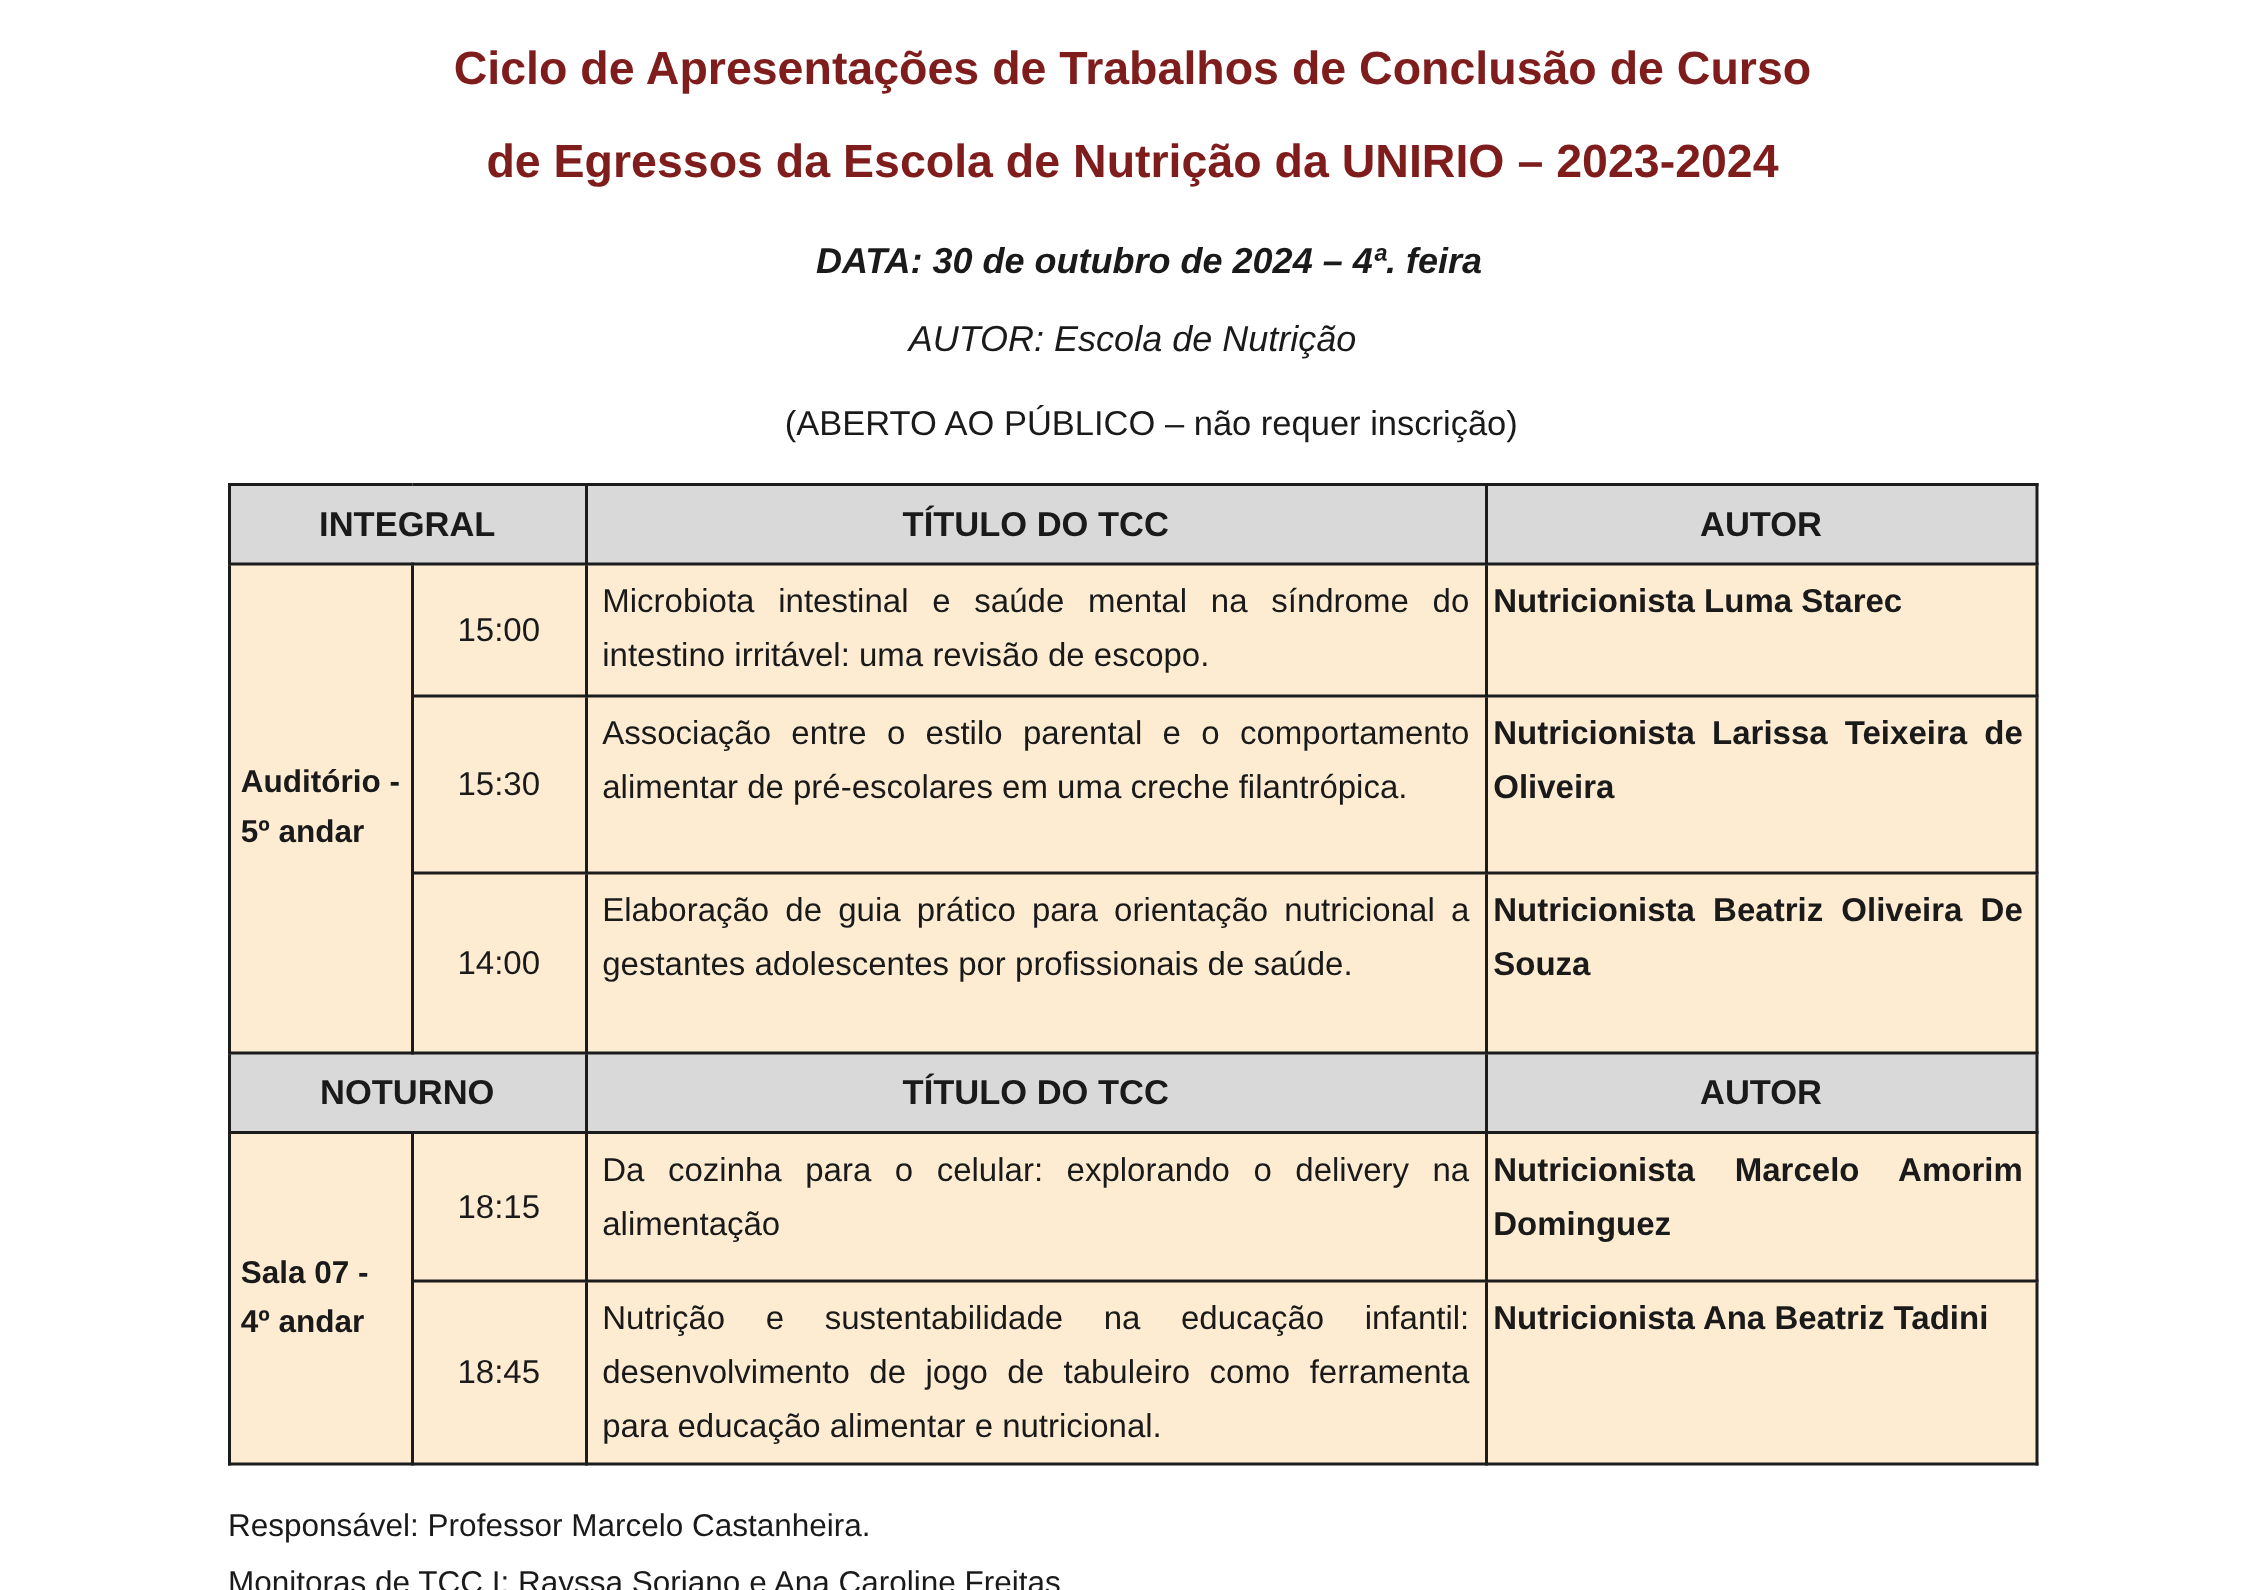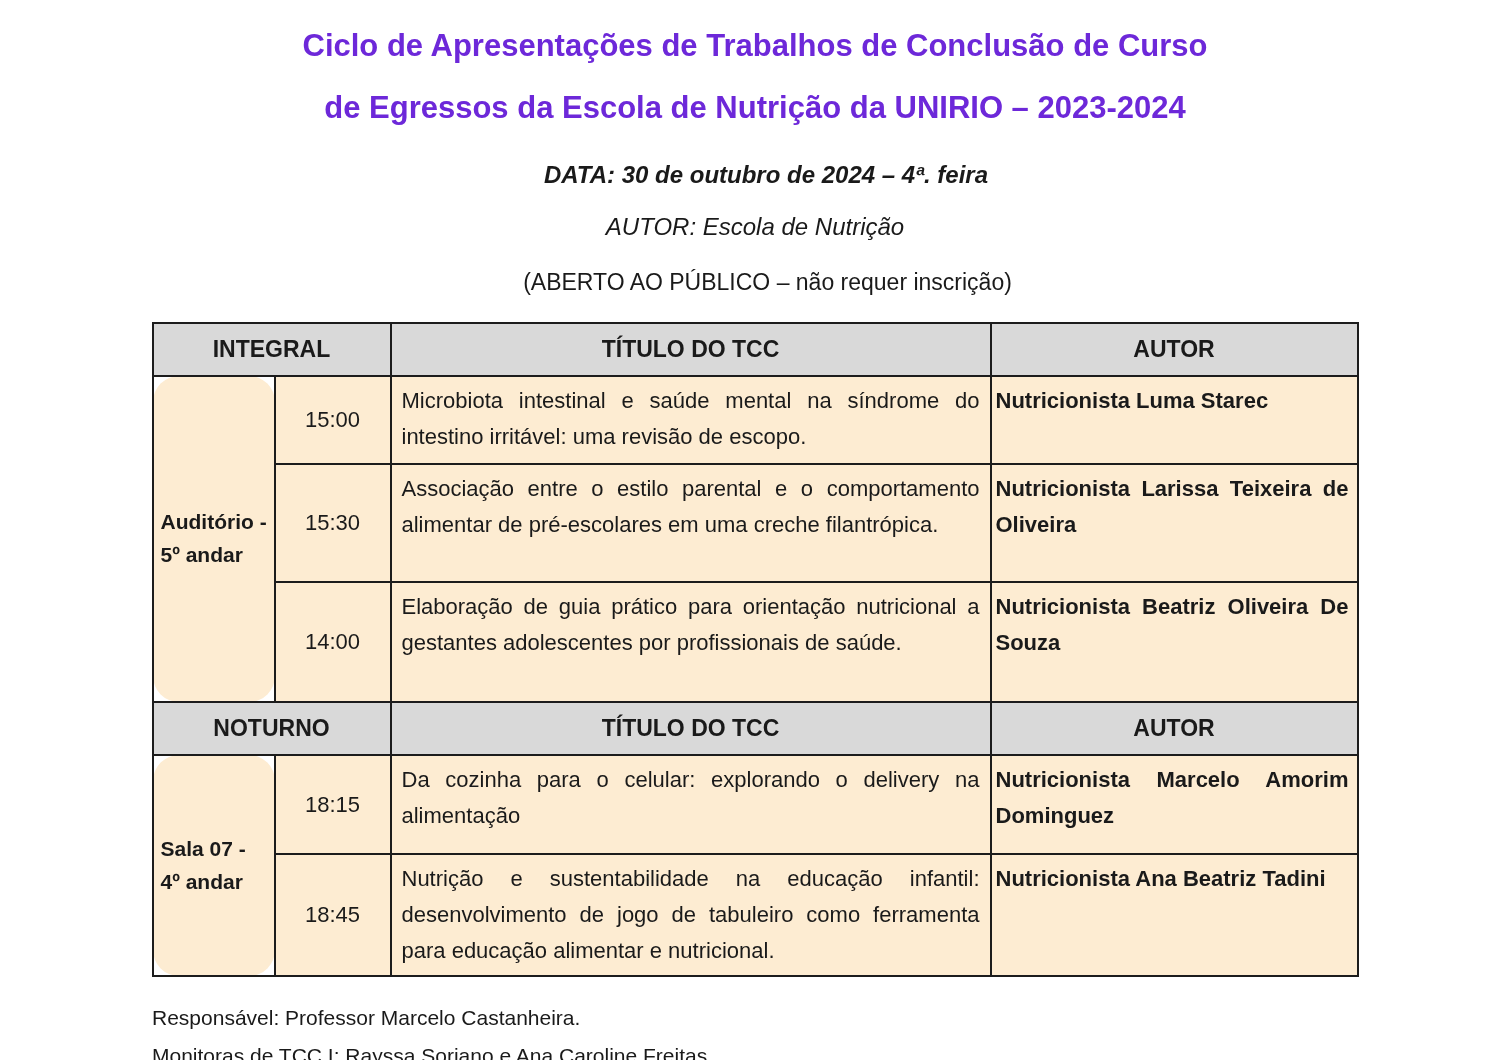--- a/index.html
+++ b/index.html
@@ -17,21 +17,21 @@
     height: 1060px;
     box-sizing: border-box;
     padding-top: 30px;
     overflow: hidden;
   }
   .title-line {
     text-align: center;
     font-weight: 700;
     font-size: 31px;
     line-height: 1.0;
-    color: #6d28d9;
+    color: #7f1d1d;
   }
   .title-line.second { margin-top: 31px; }
   .date-line {
     margin-top: 38px;
     text-align: center;
     font-weight: 700;
     font-style: italic;
     font-size: 24px;
     margin-left: 22px;
   }
@@ -76,21 +76,20 @@
     background: #fdecd2;
     font-size: 22px;
   }
   td.location-cell {
     font-weight: 700;
     font-size: 21px;
     text-align: left;
     vertical-align: middle;
     padding: 4px 5px 4px 7px;
     line-height: 1.55;
-    border-radius: 26px;
   }
   td.time-cell {
     text-align: center;
     vertical-align: middle;
     padding: 4px 4px;
   }
   td.tcc-title-cell {
     text-align: justify;
     vertical-align: top;
     padding: 6px 10px 6px 10px;

